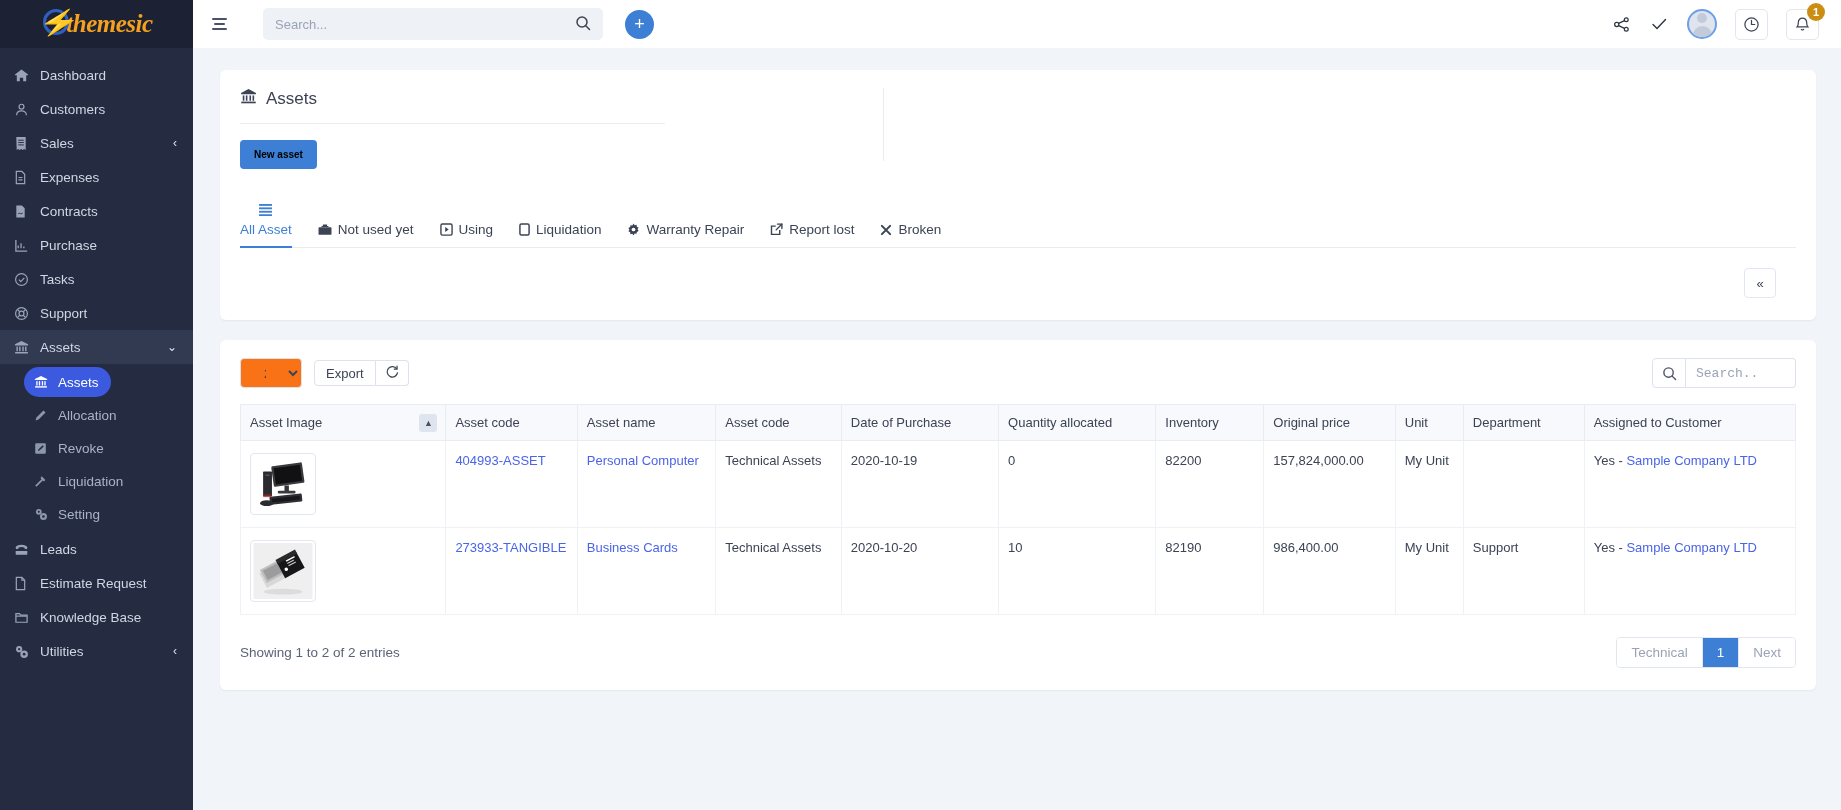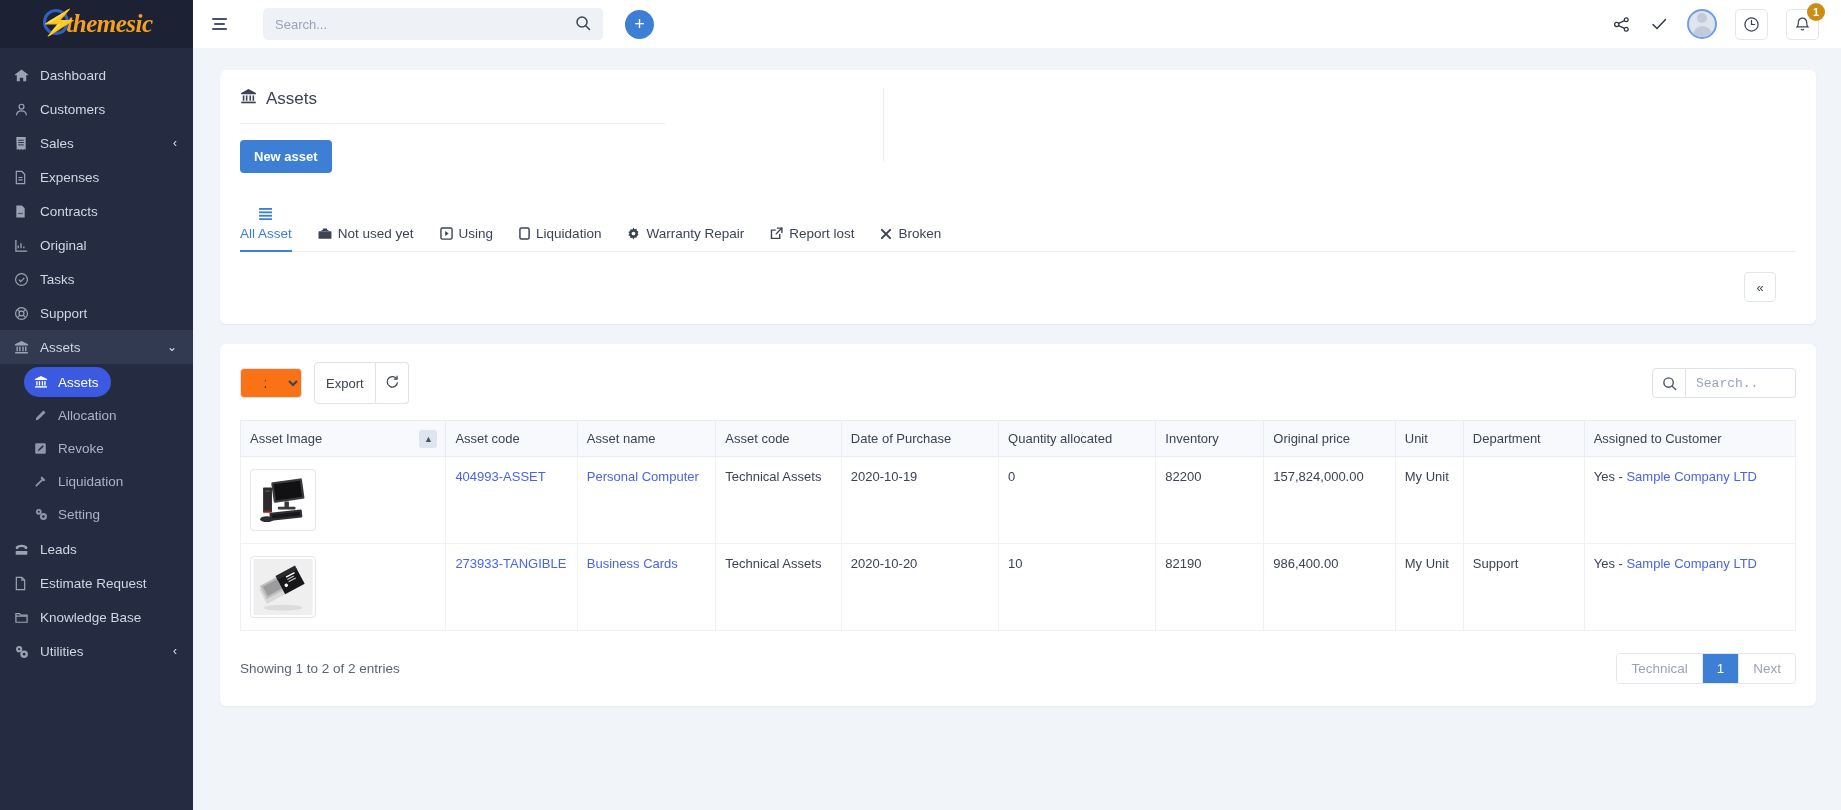--- a/index.html
+++ b/index.html
@@ -152,23 +152,23 @@
   .card-head { padding: 18px 20px 0 20px; position: relative; }
   .card-title {
     display: flex; align-items: center; gap: 9px;
     font-size: 17px; color: #3b4355; padding-bottom: 13px;
     border-bottom: 1px solid #e9ecf2; width: 425px;
   }
   .vdiv { position: absolute; left: 663px; top: 18px; width: 1px; height: 73px; background: #e9ecf2; }
 
   .newasset {
     margin: 16px 0 0 0; display: inline-block;
-    background: #3c7fd4; color: #ffffff; border: 0;
+    background: #3c7fd4; color: #000000; border: 0;
     border-radius: 4px; padding: 9px 14px;
-    font-size: 13px; font-weight: 700; cursor: pointer;
+    font-size: 10px; font-weight: 700; cursor: pointer;
     font-family: "Liberation Sans", sans-serif;
   }
 
   .tabs {
     display: flex; align-items: flex-end; gap: 0px;
     margin: 27px 0 0 0; border-bottom: 1px solid #e9ecf2;
     padding: 0 0 0 0;
   }
   .tab {
     display: flex; align-items: center; gap: 6px;
@@ -196,21 +196,21 @@
   .tcard { background: #fff; border-radius: 6px; box-shadow: 0 1px 2px rgba(60,70,100,.07); padding: 18px 20px 22px 20px; }
   .tcontrols { display: flex; align-items: center; }
   .sel {
     height: 30px; border: 1px solid #dde2ec; border-radius: 4px;
     background: #f97316; font-size: 13px; color: #3b4355;
     padding: 0 19px; width: 62px; cursor: pointer;
     font-family: "Liberation Sans", sans-serif;
   }
   .btngroup { margin-left: 12px; display: flex; }
   .btngroup button {
-    height: 42px; border: 1px solid #dde2ec; background: #fff;
+    height: 26px; border: 1px solid #dde2ec; background: #fff;
     font-size: 13px; color: #3b4355; cursor: pointer; padding: 0 11px;
     font-family: "Liberation Sans", sans-serif;
   }
   .btngroup button:first-child { border-radius: 4px 0 0 4px; }
   .btngroup button:last-child { border-radius: 0 4px 4px 0; border-left: 0; padding: 0 9px; }
 
   .tsearch { margin-left: auto; display: flex; }
   .tsearch .sbtn {
     width: 34px; height: 30px; border: 1px solid #dde2ec; border-radius: 4px 0 0 4px;
     background: #fff; display: flex; align-items: center; justify-content: center;
@@ -324,21 +324,21 @@
         </span>
         <span class="lbl">Contracts</span>
       </div>
       <div class="nav-item">
         <span class="ic">
           <svg width="15" height="15" viewBox="0 0 16 16" fill="none" stroke="currentColor" stroke-width="1.4">
               <path d="M2 2v12h12"></path>
               <path d="M4.5 11V8M7.5 11V5.5M10.5 11V9"></path>
             </svg>
         </span>
-        <span class="lbl">Original</span>
+        <span class="lbl">Purchase</span>
       </div>
       <div class="nav-item">
         <span class="ic">
           <svg width="15" height="15" viewBox="0 0 16 16" fill="none" stroke="currentColor" stroke-width="1.3">
               <circle cx="8" cy="8" r="6.3"></circle>
               <path d="M5.2 8.2 7.2 10.2l3.8-4"></path>
             </svg>
         </span>
         <span class="lbl">Tasks</span>
       </div>

